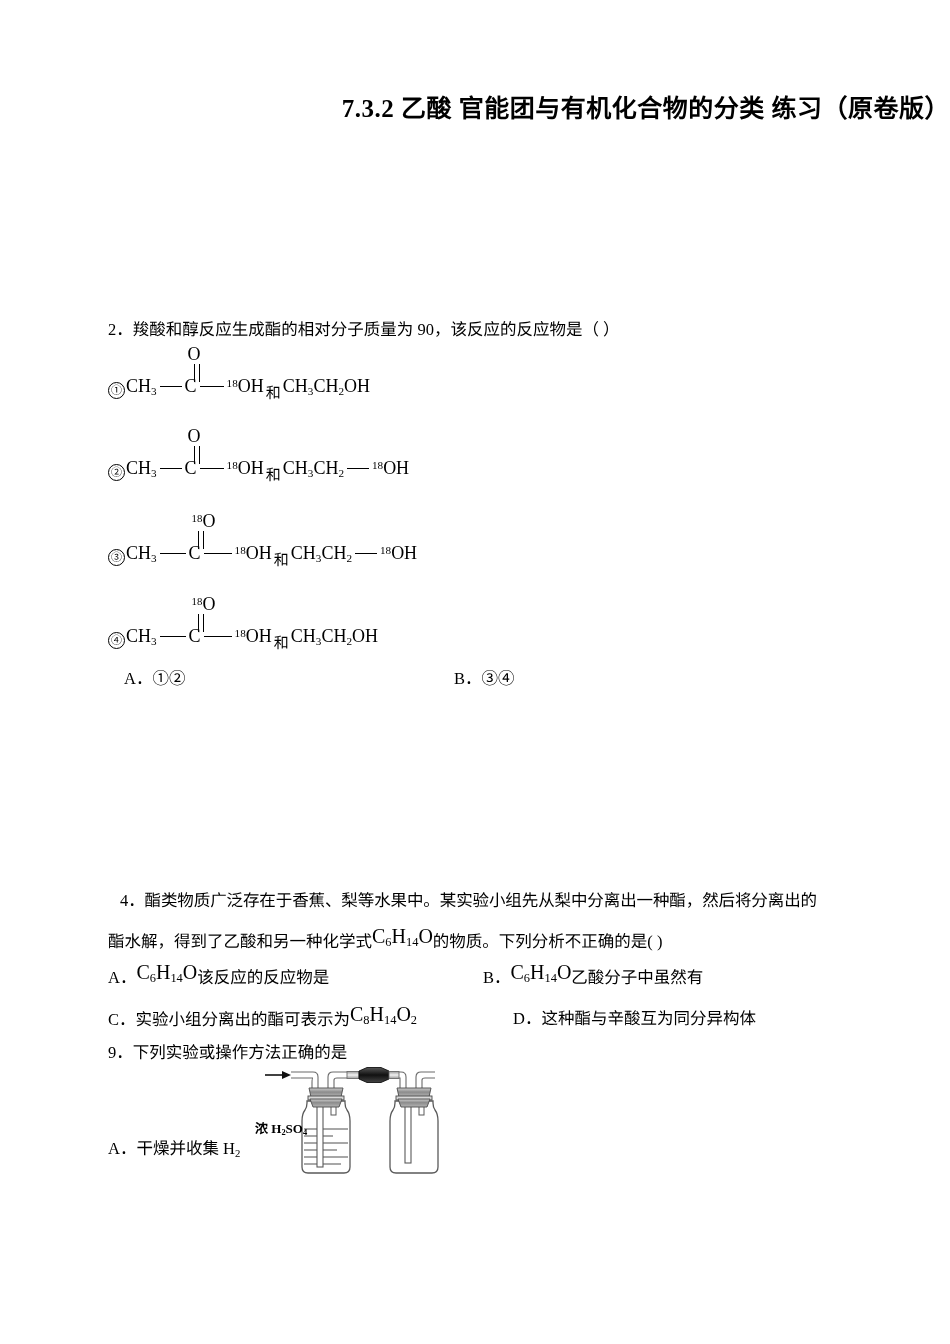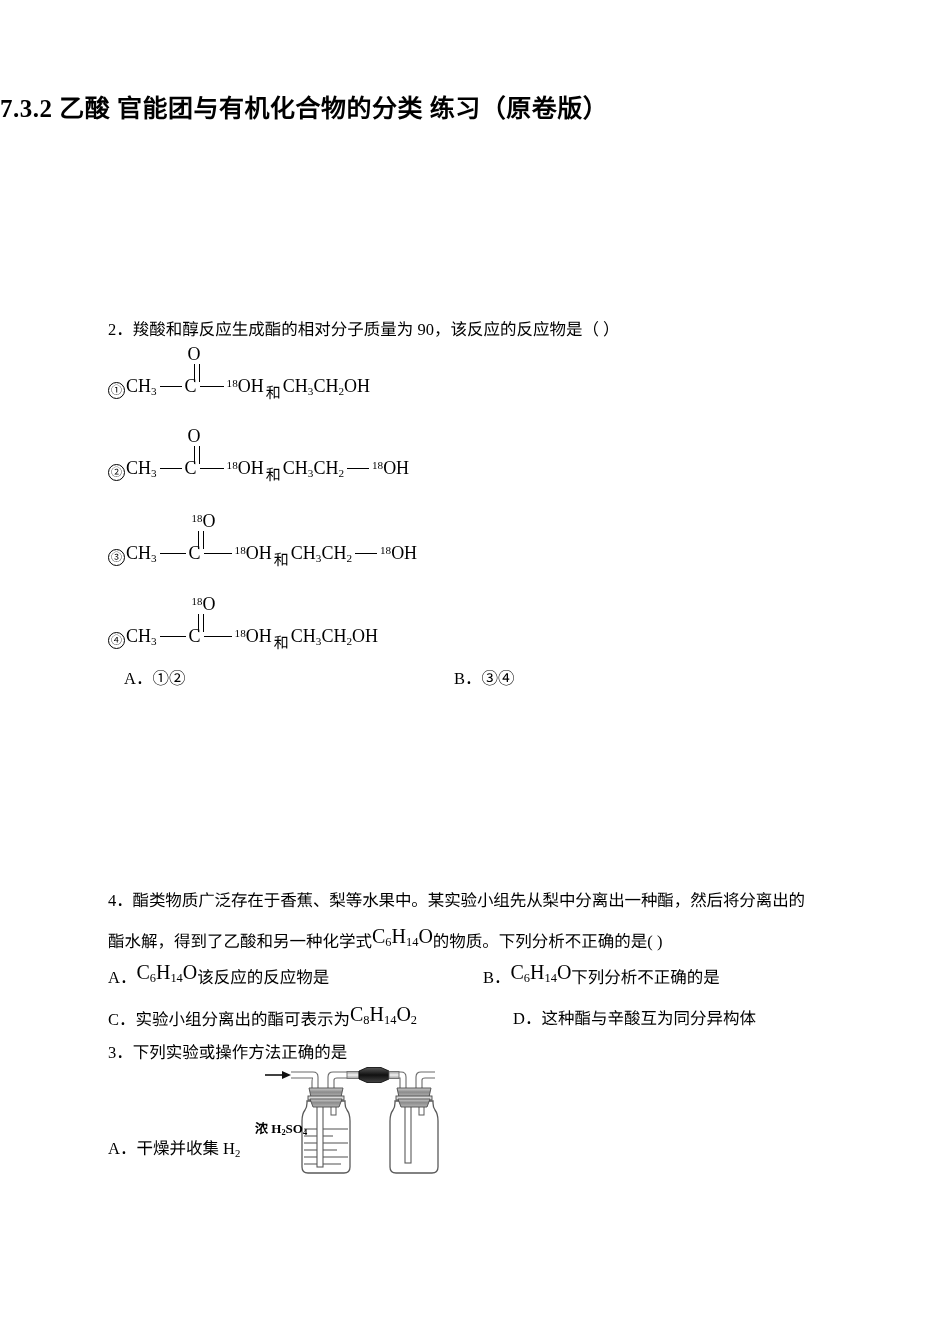--- a/index.html
+++ b/index.html
@@ -21,21 +21,21 @@
     height: 1344px;
     box-sizing: border-box;
   }
 
   
   .doc-title {
     position: absolute;
     left: 0;
     top: 88px;
     width: 950px;
-    text-align: left;
+    text-align: right;
     font-size: 25px;
     font-weight: bold;
     letter-spacing: 0.5px;
     font-family: "Liberation Serif", "DejaVu Serif", serif;
     white-space: nowrap;
   }
 
   
   .body-block {
     position: absolute;
@@ -205,39 +205,39 @@
 
   <div class="body-block" style="top:662px;margin-left:16px;">
     <div class="opt-row">
       <span class="line opt-col-a">A．①②</span>
       <span class="line opt-col-b">B．③④</span>
     </div>
   </div>
 
 
   <div class="body-block" style="top:884px;">
-    <div class="line" style="letter-spacing:-0.1px;">4．酯类物质广泛存在于香蕉、梨等水果中。某实验小组先从梨中分离出一种酯，然后将分离出的</div>
+    <div class="line" style="letter-spacing:-0.1px;margin-left:12px;">4．酯类物质广泛存在于香蕉、梨等水果中。某实验小组先从梨中分离出一种酯，然后将分离出的</div>
     <div class="line" style="line-height:46px;">
       <span>酯水解，得到了乙酸和另一种化学式</span><span class="chem chem-big">C<sub>6</sub>H<sub>14</sub>O</span><span>的物质。下列分析不正确的是(  )</span>
     </div>
   </div>
 
   <div class="body-block" style="top:960px;">
     <div class="opt-row" style="height:42px;">
       <span class="line opt-col-a"><span>A．</span><span class="chem chem-big">C<sub>6</sub>H<sub>14</sub>O</span><span>该反应的反应物是</span></span>
-      <span class="line opt-col-b" style="left:375px;"><span>B．</span><span class="chem chem-big">C<sub>6</sub>H<sub>14</sub>O</span><span>下列分析不正确的是</span></span>
+      <span class="line opt-col-b" style="left:375px;"><span>B．</span><span class="chem chem-big">C<sub>6</sub>H<sub>14</sub>O</span><span>乙酸分子中虽然有</span></span>
     </div>
     <div class="opt-row" style="height:42px;text-align:right;">
       <span class="line opt-col-a"><span>C．</span><span>实验小组分离出的酯可表示为</span><span class="chem chem-big">C<sub>8</sub>H<sub>14</sub>O<sub>2</sub></span></span>
       <span class="line opt-col-b" style="left:405px;">D．这种酯与辛酸互为同分异构体</span>
     </div>
   </div>
 
   <div class="body-block" style="top:1036px;">
-    <div class="line qnum">3．下列实验或操作方法正确的是</div>
+    <div class="line qnum">9．下列实验或操作方法正确的是</div>
   </div>
 
   <div class="apparatus">
     <svg width="185" height="118" viewBox="0 0 185 118" xmlns="http://www.w3.org/2000/svg">
       <defs>
         <linearGradient id="stopperGrad" x1="0" y1="0" x2="0" y2="1">
           <stop offset="0%" stop-color="#cfcfcf"></stop>
           <stop offset="45%" stop-color="#8c8c8c"></stop>
           <stop offset="100%" stop-color="#b5b5b5"></stop>
         </linearGradient>

